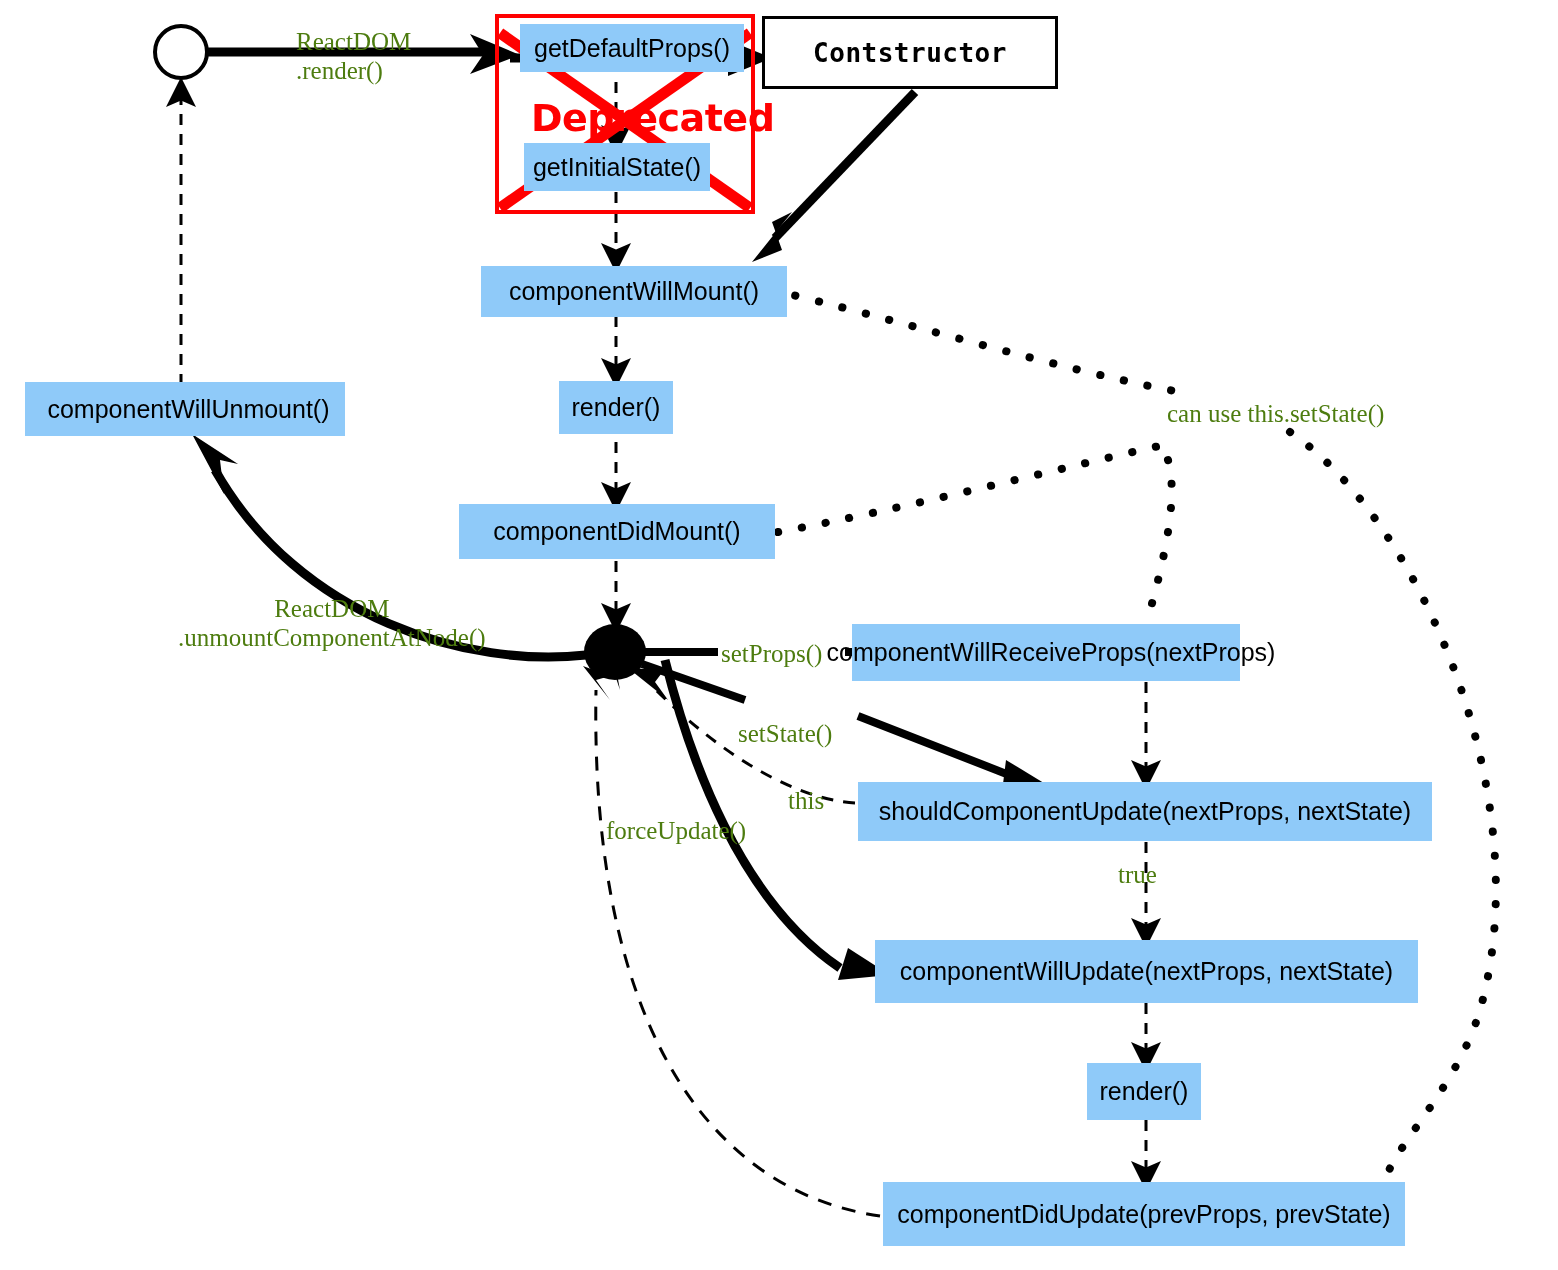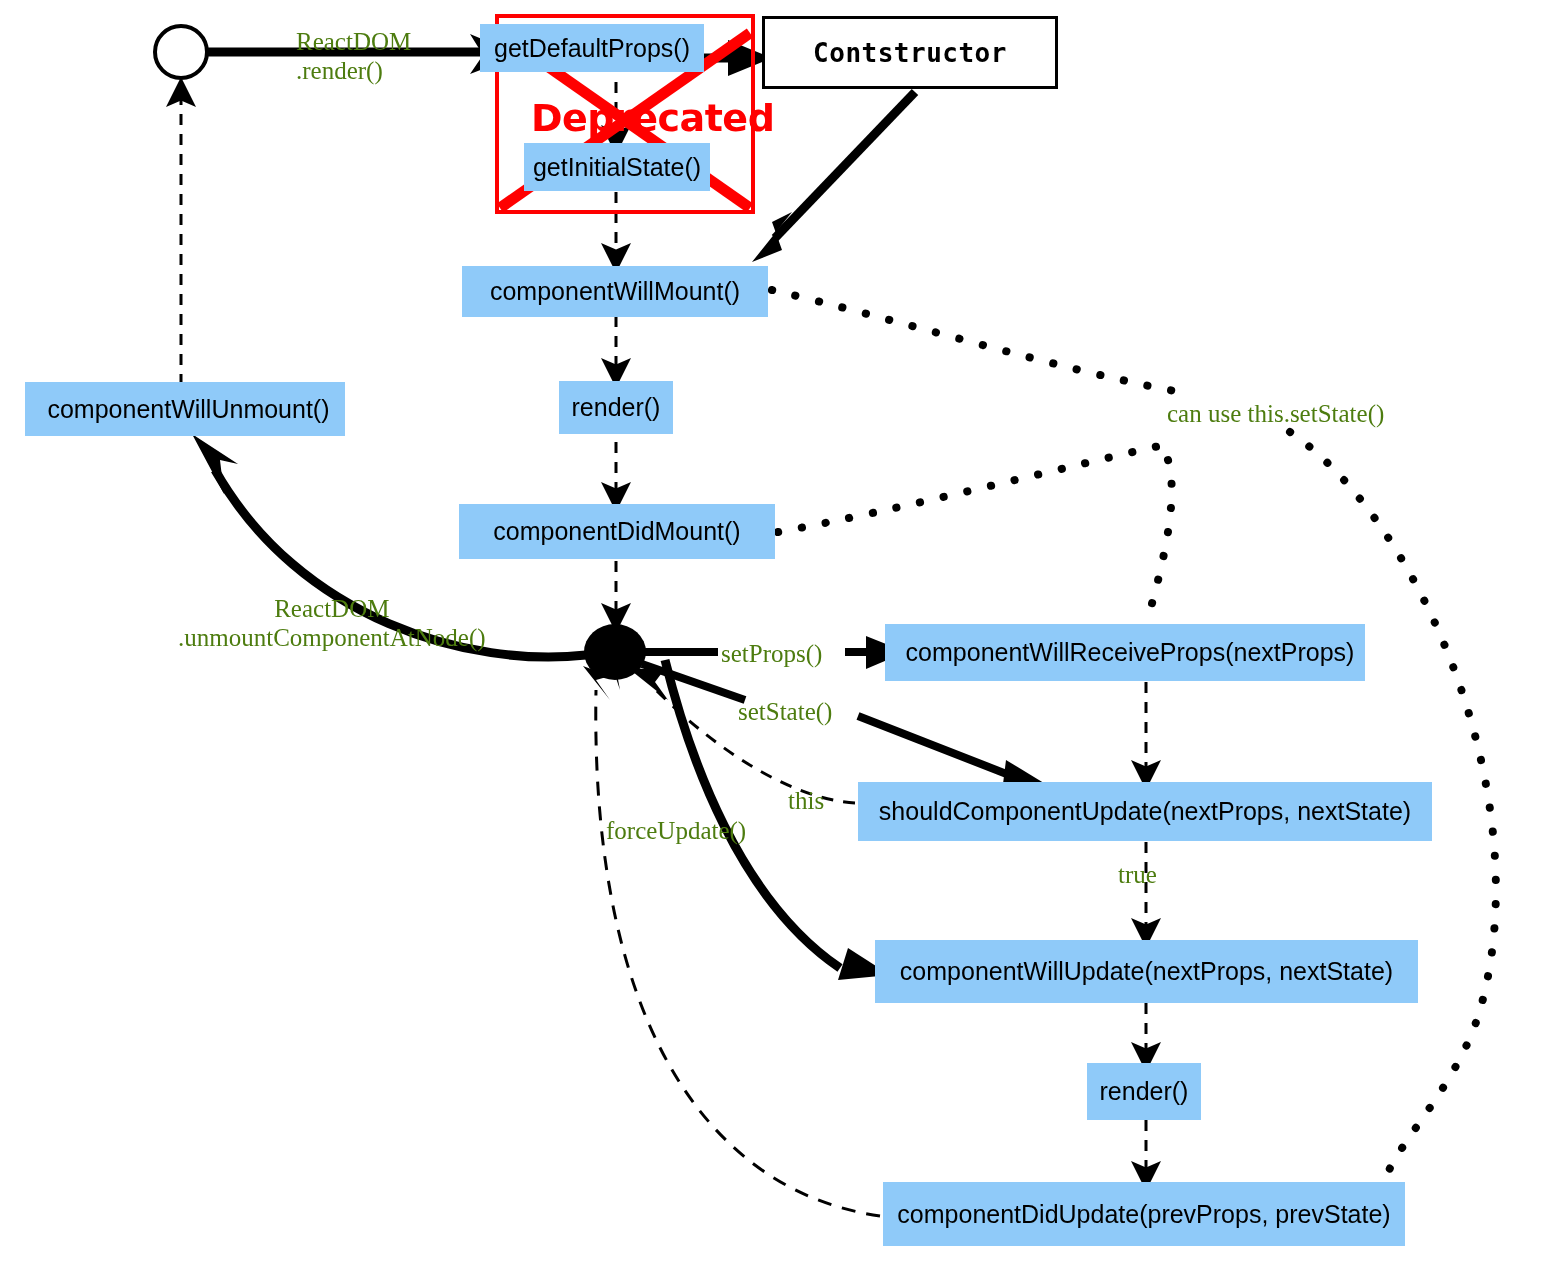--- a/index.html
+++ b/index.html
@@ -151,49 +151,49 @@
 
     <circle cx="181" cy="52" r="26" fill="#fff" stroke="#000" stroke-width="4"></circle>
 
     <line x1="500" y1="33" x2="750" y2="208" stroke="#FF0000" stroke-width="11"></line>
     <line x1="750" y1="33" x2="500" y2="208" stroke="#FF0000" stroke-width="11"></line>
   </svg>
 
   <div class="deprecated-frame" style="left:495px; top:14px; width:260px; height:200px;"></div>
   <div class="deprecated-word" style="left:531px; top:96px;">Deprecated</div>
 
-  <div class="node lifecycle-box" style="left:480px; top:24px; width:224px; height:48px;">
+  <div class="node lifecycle-box" style="left:520px; top:24px; width:224px; height:48px;">
     <span>getDefaultProps()</span>
   </div>
 
   <div class="node lifecycle-box" style="left:524px; top:143px; width:186px; height:48px;">
     <span>getInitialState()</span>
   </div>
 
   <div class="node ctor-box" style="left:762px; top:16px; width:296px; height:73px;">
     <span>Contstructor</span>
   </div>
 
-  <div class="node lifecycle-box" style="left:462px; top:266px; width:306px; height:51px;">
+  <div class="node lifecycle-box" style="left:481px; top:266px; width:306px; height:51px;">
     <span>componentWillMount()</span>
   </div>
 
   <div class="node lifecycle-box" style="left:559px; top:381px; width:114px; height:53px;">
     <span>render()</span>
   </div>
 
   <div class="node lifecycle-box" style="left:459px; top:504px; width:316px; height:55px;">
     <span>componentDidMount()</span>
   </div>
 
   <div class="node lifecycle-box" style="left:25px; top:382px; width:320px; height:54px;padding-left:7px;">
     <span>componentWillUnmount()</span>
   </div>
 
-  <div class="node lifecycle-box" style="left:885px; top:624px; width:480px; height:57px;padding-left:10px;">
+  <div class="node lifecycle-box" style="left:852px; top:624px; width:388px; height:57px;padding-left:10px;">
     <span>componentWillReceiveProps(nextProps)</span>
   </div>
 
   <div class="node lifecycle-box" style="left:858px; top:782px; width:574px; height:59px;">
     <span>shouldComponentUpdate(nextProps, nextState)</span>
   </div>
 
   <div class="node lifecycle-box" style="left:875px; top:940px; width:543px; height:63px;">
     <span>componentWillUpdate(nextProps, nextState)</span>
   </div>
@@ -211,21 +211,21 @@
     <div>.render()</div>
   </div>
 
   <div class="edge-label" style="left:178px; top:595px; text-align:left;">
     <div style="text-align:center;">ReactDOM</div>
     <div>.unmountComponentAtNode()</div>
   </div>
 
   <div class="edge-label" style="left:721px; top:640px;">setProps()</div>
 
-  <div class="edge-label" style="left:738px; top:698px;">setState()</div>
+  <div class="edge-label" style="left:738px; top:720px;">setState()</div>
 
   <div class="edge-label" style="left:606px; top:817px;">forceUpdate()</div>
 
   <div class="edge-label" style="left:788px; top:787px;">this</div>
 
   <div class="edge-label" style="left:1118px; top:861px;">true</div>
 
   <div class="edge-label" style="left:1167px; top:400px;">can use this.setState()</div>
 
 </div>

